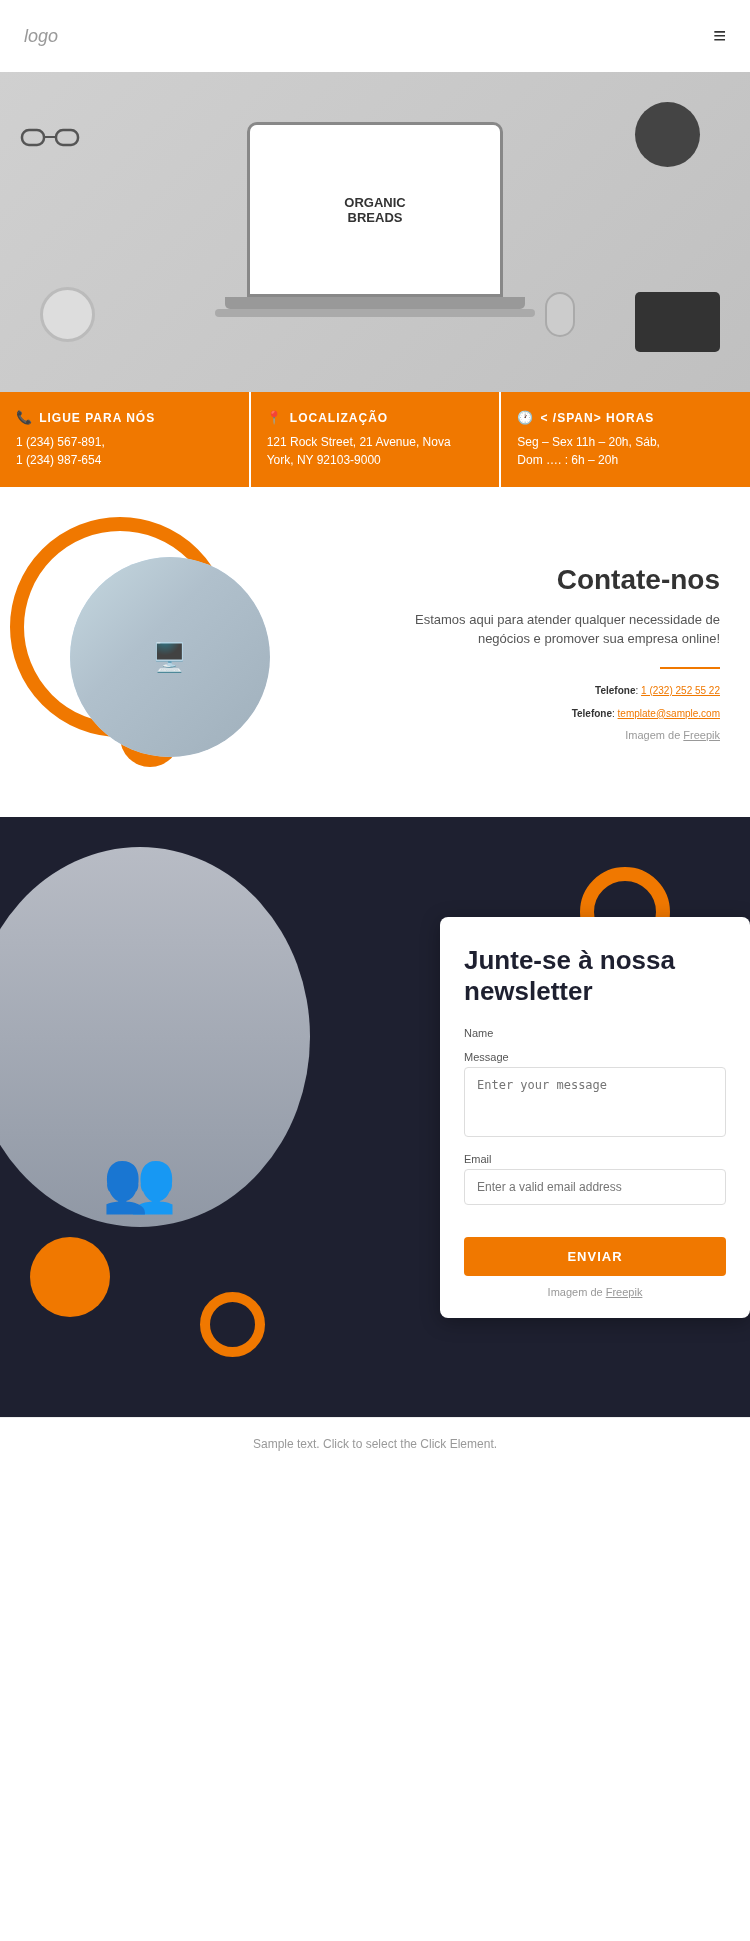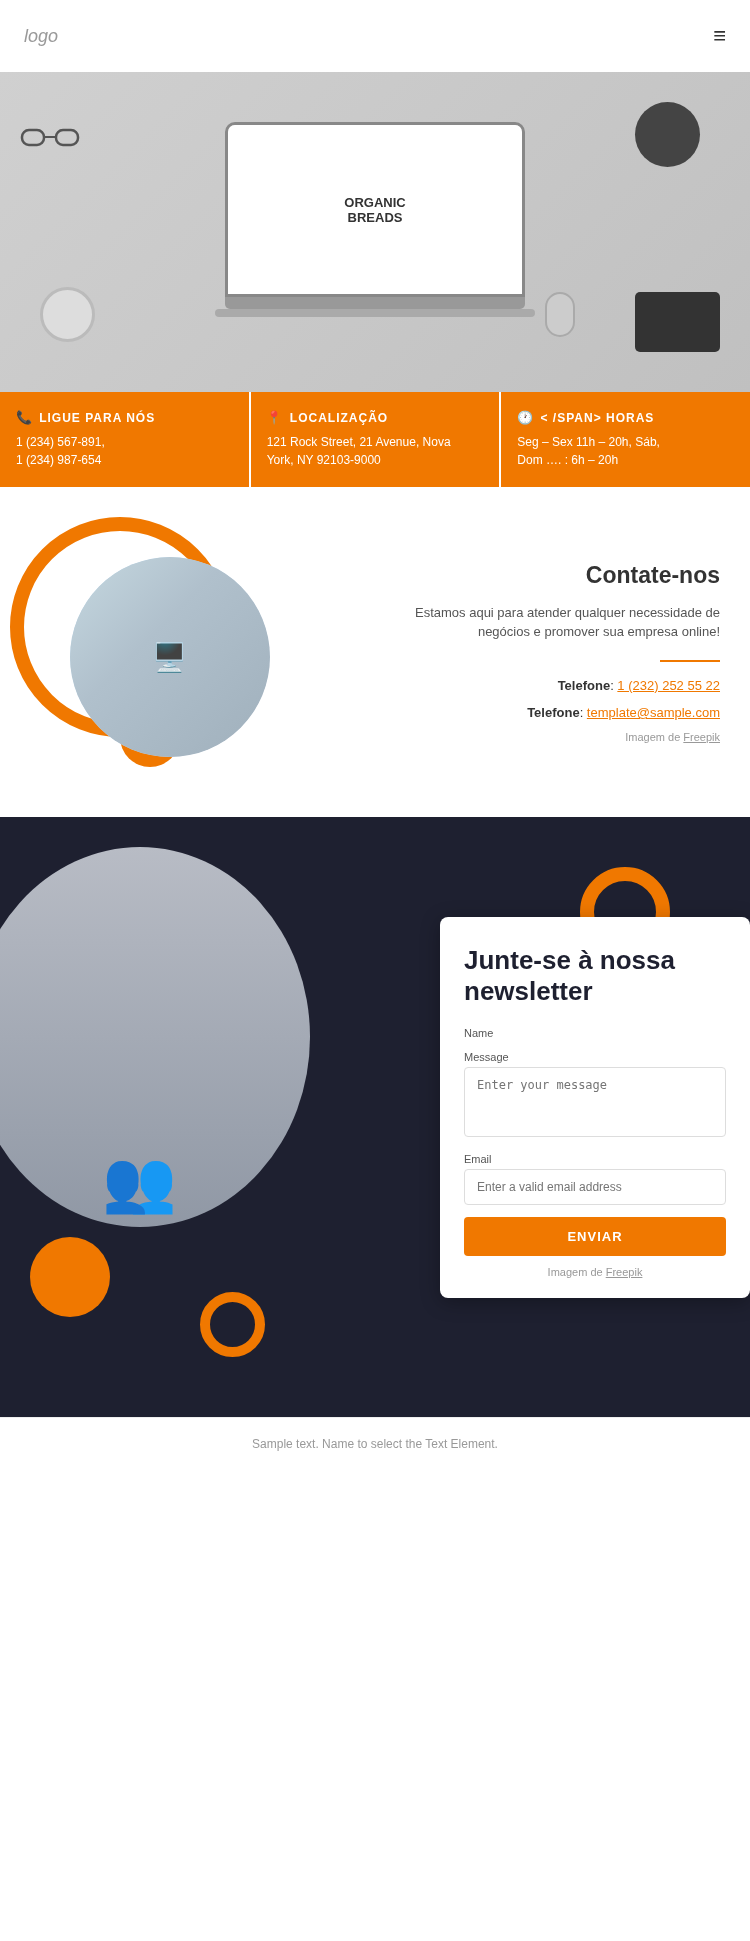--- a/index.html
+++ b/index.html
@@ -21,21 +21,21 @@
     }
     .hero-bg {
       width: 100%; height: 100%; background: linear-gradient(135deg, #d0d0d0 0%, #c0c0c0 100%);
       display: flex; align-items: center; justify-content: center;
     }
     
     .laptop-container {
       position: relative; width: 340px; height: 220px;
     }
     .laptop-body {
-      width: 300px; height: 175px; background: #b0b0b0; border-radius: 10px 10px 0 0;
+      width: 256px; height: 175px; background: #b0b0b0; border-radius: 10px 10px 0 0;
       margin: 0 auto; border: 3px solid #888; position: relative; overflow: hidden;
     }
     .laptop-screen {
       width: 100%; height: 100%; background: #fff; display: flex; align-items: center; justify-content: center; flex-direction: column;
     }
     .laptop-screen-text { font-size: 13px; font-weight: bold; color: #333; text-align: center; }
     .laptop-base {
       width: 300px; height: 12px; background: #999; border-radius: 0 0 5px 5px; margin: 0 auto;
     }
     .laptop-foot {
@@ -90,30 +90,30 @@
       width: 100%; height: 100%;
       background: linear-gradient(135deg, #c5d5e0 30%, #a0b5c0 100%);
       border-radius: 50%;
       display: flex; align-items: flex-end; justify-content: center;
       overflow: hidden;
     }
     .contact-right {
       flex: 1; padding-left: 30px;
     }
     .contact-title {
-      font-size: 23px; font-weight: 700; color: #333; margin-bottom: 14px; text-align: right;
+      font-size: 28px; font-weight: 700; color: #333; margin-bottom: 14px; text-align: right;
     }
     .contact-desc {
       font-size: 13px; color: #555; text-align: right; margin-bottom: 18px; line-height: 1.5;
     }
     .contact-divider {
       width: 60px; height: 2px; background: #f07800; margin: 0 0 14px auto;
     }
     .contact-info-item {
-      font-size: 13px; color: #333; text-align: right; margin-bottom: 8px; line-height: 1.5;
+      font-size: 10px; color: #333; text-align: right; margin-bottom: 8px; line-height: 1.5;
     }
     .contact-info-item a { color: #f07800; text-decoration: underline; }
     .contact-info-item strong { color: #333; }
     .contact-image-credit {
       font-size: 11px; color: #999; text-align: right; margin-top: 8px;
     }
     .contact-image-credit a { color: #999; }
 
     
     .newsletter-section {
@@ -164,21 +164,21 @@
       width: 100%; padding: 10px 12px; border: 1px solid #ddd; border-radius: 4px;
       font-size: 12px; color: #999; outline: none;
     }
     .nl-form-textarea {
       width: 100%; padding: 10px 12px; border: 1px solid #ddd; border-radius: 4px;
       font-size: 12px; color: #999; outline: none; height: 70px; resize: none;
     }
     .nl-form-submit {
       width: 100%; padding: 12px; background: #f07800; color: #fff;
       border: none; border-radius: 4px; font-size: 13px; font-weight: bold;
-      letter-spacing: 1px; cursor: pointer; margin-top: 0;
+      letter-spacing: 1px; cursor: pointer; margin-top: 20px;
     }
     .nl-image-credit {
       font-size: 11px; color: #999; text-align: center; margin-top: 10px;
     }
     .nl-image-credit a { color: #999; }
 
     
     .footer {
       width: 750px; padding: 16px 24px; background: #fff; text-align: center;
       border-top: 1px solid #eee;
@@ -327,14 +327,14 @@
       <input class="nl-form-input" type="email" placeholder="Enter a valid email address" style="">
     </div>
     <button class="nl-form-submit">ENVIAR</button>
     <div class="nl-image-credit">
       <span>Imagem de</span> <a href="#">Freepik</a>
     </div>
   </div>
 </div>
 
 <div class="footer">
-  <span class="footer-text">Sample text. Name to select the Text Element.</span>
+  <span class="footer-text">Sample text. Click to select the Click Element.</span>
 </div>
 
 </body></html>

